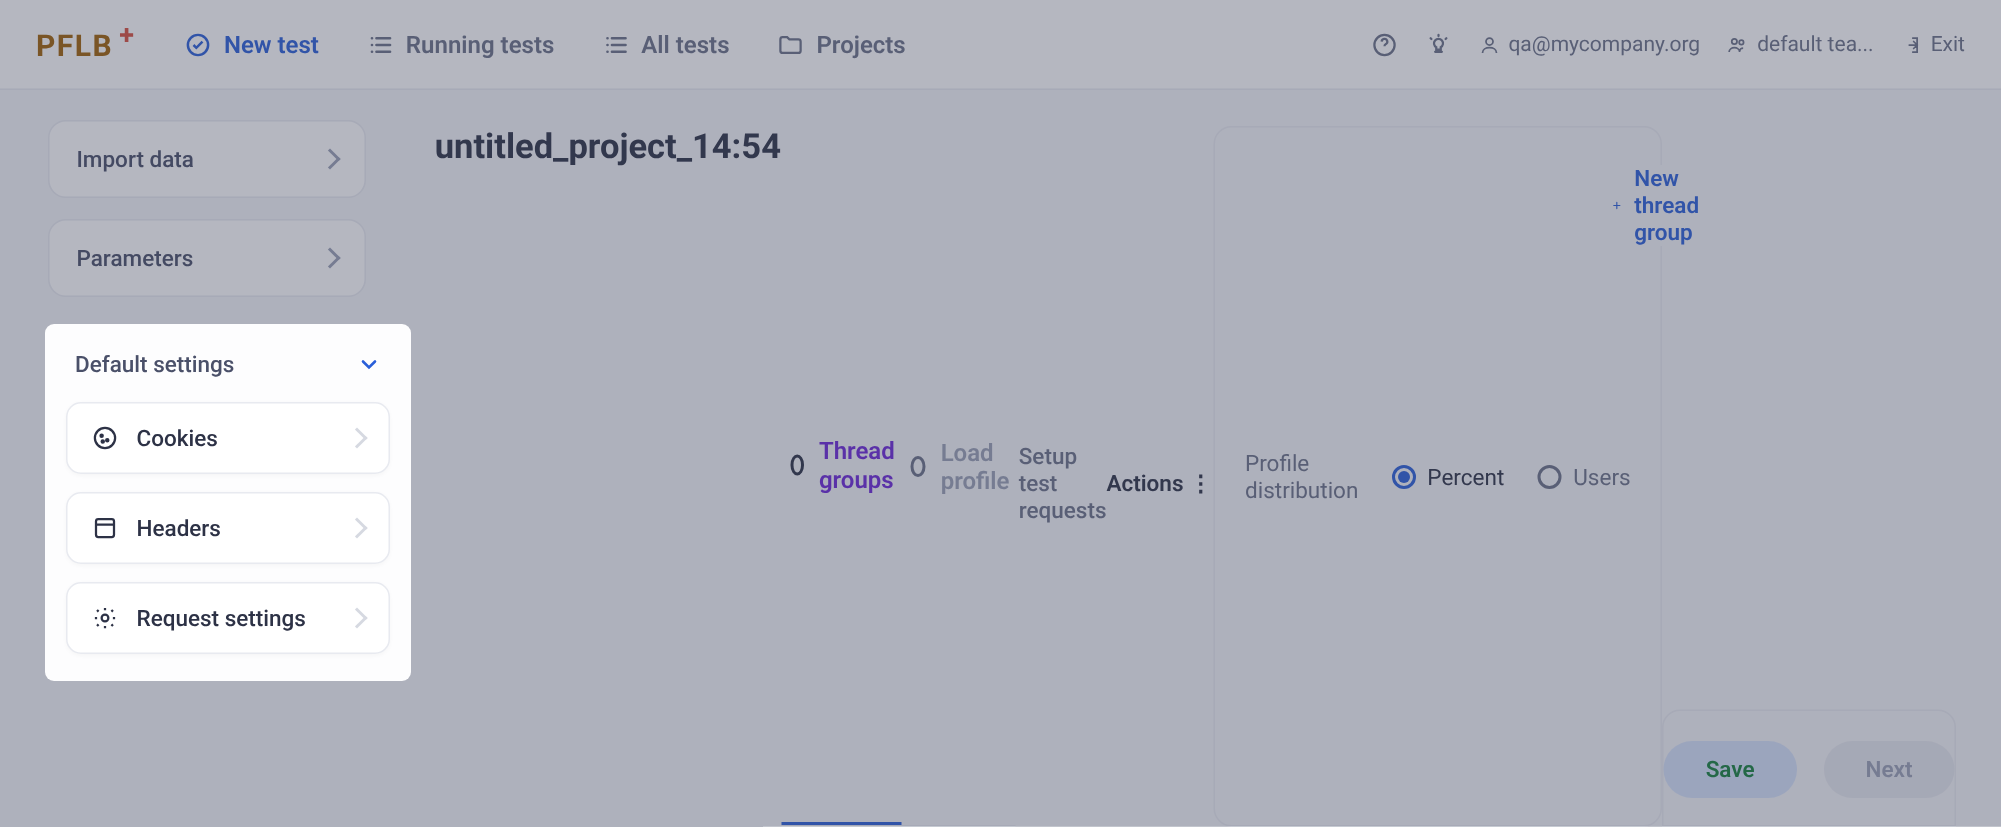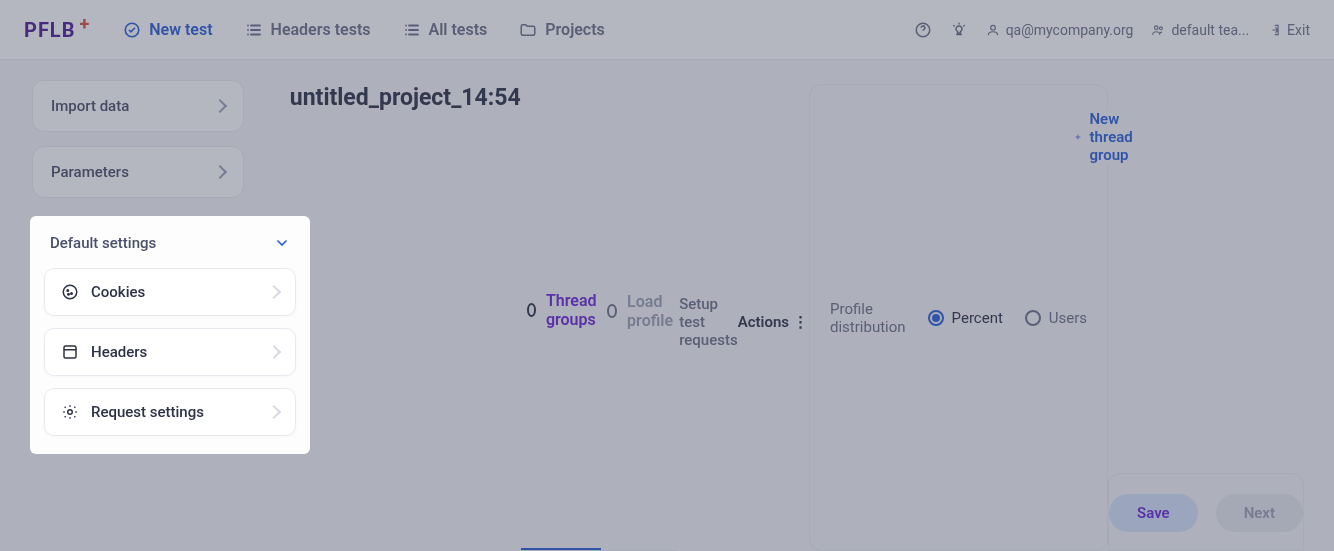--- a/index.html
+++ b/index.html
@@ -1,20 +1,20 @@
 <!DOCTYPE html>
 <html><head>
   <meta charset="utf-8">
   <style>
     * { margin:0; padding:0; box-sizing:border-box; font-family:-apple-system,BlinkMacSystemFont,"Segoe UI",Roboto,sans-serif; }
     body { width:1334px; height:551px; background:#f4f5f8; position:relative; overflow:hidden; }
     
     .hdr { height:60px; display:flex; align-items:center; padding:0 24px; background:#fff; border-bottom:1px solid #e8eaf0; gap:8px; }
     .logo { display:flex; align-items:center; gap:4px; margin-right:12px; }
-    .logo-txt { font-size:20px; font-weight:700; color:#4c1d95; letter-spacing:1px; }
+    .logo-txt { font-size:20px; font-weight:700; color:#a16207; letter-spacing:1px; }
     .logo-mark { color:#d84f3e; font-size:18px; font-weight:700; position:relative; top:-6px; }
     .nav { display:flex; gap:4px; }
     .nav-item { display:flex; align-items:center; gap:8px; padding:6px 14px; border-radius:6px; cursor:pointer; font-size:16px; font-weight:600; color:#6b7288; }
     .nav-item.active { color:#2a5fd9; }
     .nav-icon { width:18px; height:18px; display:flex; align-items:center; justify-content:center; }
     .hdr-right { margin-left:auto; display:flex; align-items:center; gap:18px; color:#6b7288; font-size:14px; }
     .hdr-right .ic { width:18px; height:18px; cursor:pointer; }
     .hdr-user, .hdr-team, .hdr-exit { display:flex; align-items:center; gap:6px; cursor:pointer; }
     
     .main { display:flex; height:calc(100% - 60px); }
@@ -35,25 +35,25 @@
     .dist-box { border:1px solid #e8eaf0; border-radius:12px; padding:18px 20px; display:flex; align-items:center; gap:22px; color:#6b7288; font-size:15px; }
     .radio-group { display:flex; align-items:center; gap:22px; }
     .radio-opt { display:flex; align-items:center; gap:8px; cursor:pointer; }
     .radio-c { width:16px; height:16px; border:2px solid #2a5fd9; border-radius:50%; display:flex; align-items:center; justify-content:center; }
     .radio-c.sel::after { content:''; width:8px; height:8px; background:#2a5fd9; border-radius:50%; }
     .radio-c.unsel { border-color:#6b7288; }
     .dashed { border-top:1px dashed #c8cdd9; position:relative; margin-top:38px; }
     .new-tg { position:absolute; left:50%; top:-13px; transform:translateX(-50%); background:#f4f5f8; padding:0 20px; display:flex; gap:8px; align-items:center; color:#2a5fd9; font-weight:600; font-size:15px; cursor:pointer; }
     .footer { margin-top:auto; border:1px solid #e8eaf0; border-top-left-radius:12px; border-top-right-radius:12px; padding:20px 0 18px; display:flex; justify-content:center; gap:18px; }
     .btn { border:none; padding:10px 28px; border-radius:22px; font-size:15px; font-weight:600; cursor:pointer; }
-    .btn-save { background:#d6e3fb; color:#6d28d9; }
+    .btn-save { background:#d6e3fb; color:#15803d; }
     .btn-next { background:#e6e8ef; color:#9aa1b5; }
     
     .dim { position:absolute; inset:0; background:rgba(60,66,90,.38); pointer-events:none; z-index:5; }
-    .highlight-panel { position:absolute; left:30px; top:216px; width:280px; background:#fdfdfe; border-radius:6px; padding:16px 14px 18px; z-index:10; display:flex; flex-direction:column; gap:12px; }
+    .highlight-panel { position:absolute; left:30px; top:216px; width:244px; background:#fdfdfe; border-radius:6px; padding:16px 14px 18px; z-index:10; display:flex; flex-direction:column; gap:12px; }
     svg { display:block; }
     .chev-r { width:10px; height:10px; border-right:2px solid #9aa1b5; border-top:2px solid #9aa1b5; transform:rotate(45deg); }
   </style>
 </head>
 <body>
 
 <div class="hdr">
   <div class="logo">
     <span class="logo-txt">PFLB</span>
     <span class="logo-mark">+</span>
@@ -67,21 +67,21 @@
           </svg>
       </span>
       <span>New test</span>
     </div>
     <div class="nav-item">
       <span class="nav-icon">
         <svg viewBox="0 0 24 24" width="18" height="18" fill="none" stroke="#6b7288" stroke-width="2.4" stroke-linecap="round">
             <path d="M4 6h0M8 6h12M4 12h0M8 12h12M4 18h0M8 18h12"></path>
           </svg>
       </span>
-      <span>Headers tests</span>
+      <span>Running tests</span>
     </div>
     <div class="nav-item">
       <span class="nav-icon">
         <svg viewBox="0 0 24 24" width="18" height="18" fill="none" stroke="#6b7288" stroke-width="2.4" stroke-linecap="round">
             <path d="M4 6h0M8 6h12M4 12h0M8 12h12M4 18h0M8 18h12"></path>
           </svg>
       </span>
       <span>All tests</span>
     </div>
     <div class="nav-item">

